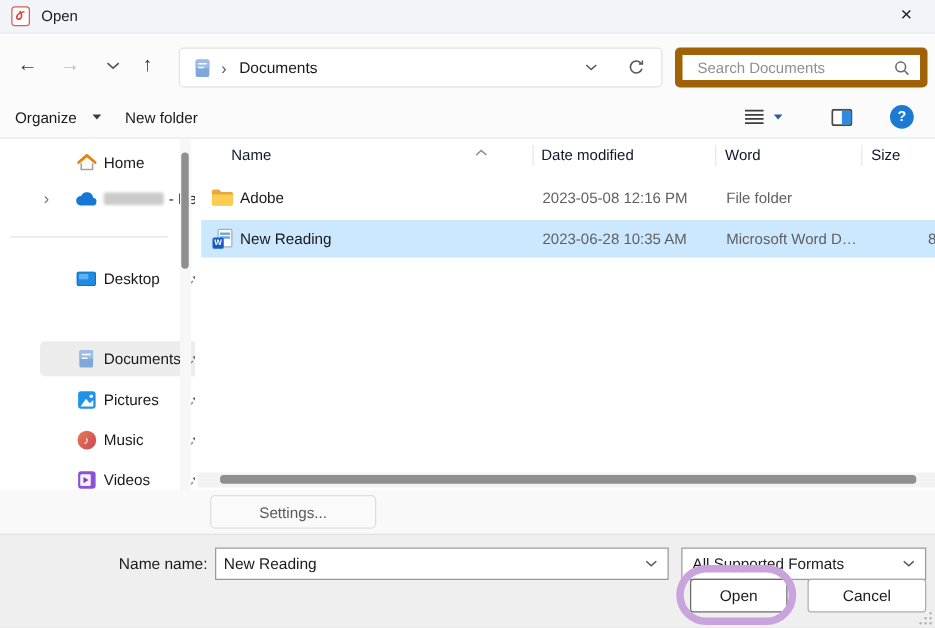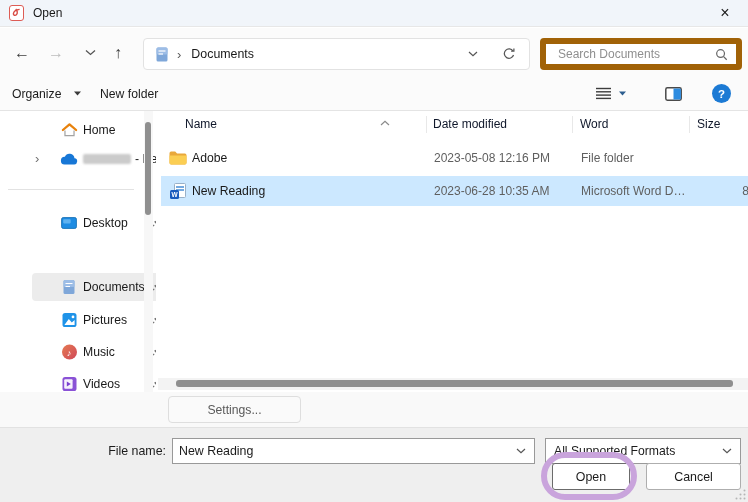--- a/index.html
+++ b/index.html
@@ -339,21 +339,21 @@
     <div class="hscroll">
       <div class="hthumb"></div>
     </div>
   </div>
 
   <div id="settings-band">
     <div class="settings-btn">Settings...</div>
   </div>
 
   <div id="footer">
-    <div class="fn-label">File name:</div>
+    <div class="fn-label">Name name:</div>
     <div class="fn-combo">
       <input type="text" value="New Reading" style="">
       <span class="fn-caret">
         <svg width="10" height="6" viewBox="0 0 10 6">
             <polyline points="1,1 5,4.6 9,1" fill="none" stroke="#555" stroke-width="1.2"></polyline>
           </svg>
       </span>
     </div>
     <div class="fmt-combo">
       <span class="fmt-text">All Supported Formats</span>

